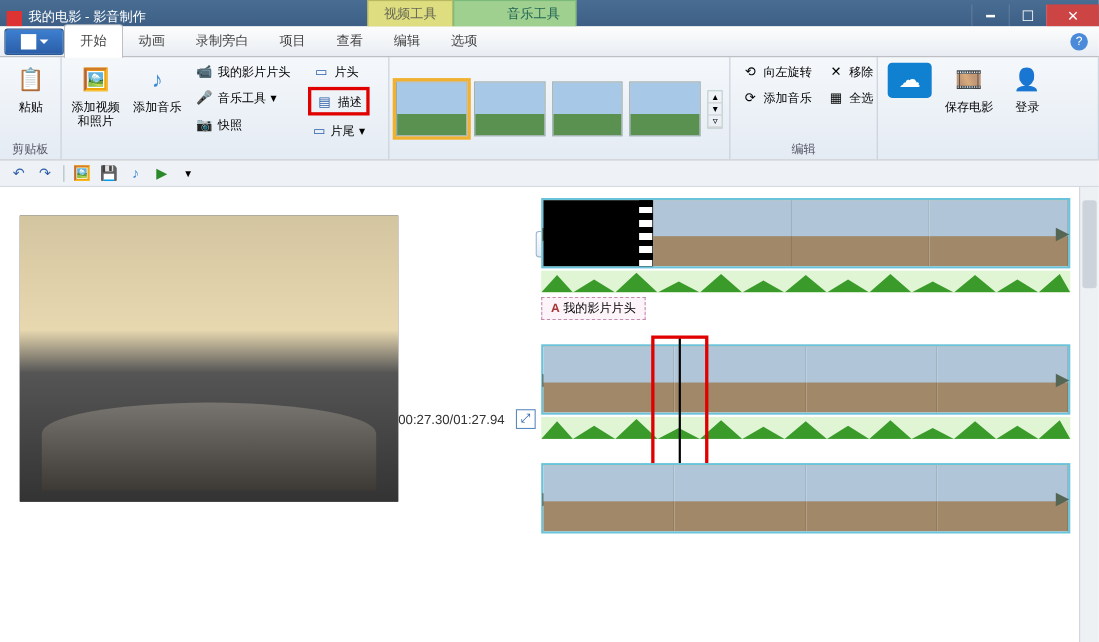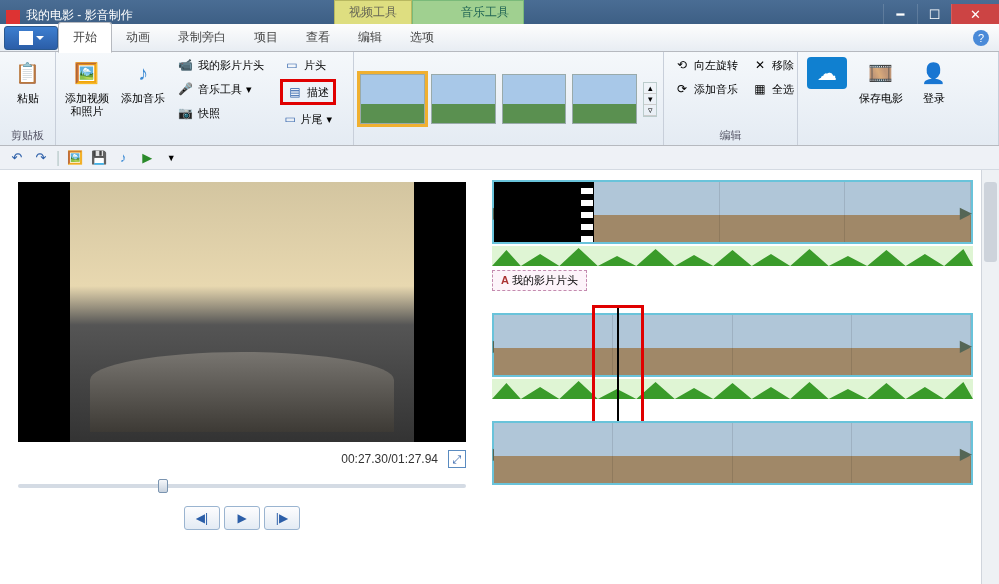--- a/index.html
+++ b/index.html
@@ -46,21 +46,21 @@
 .theme-scroll div { flex: 1; display: flex; align-items: center; justify-content: center; font-size: 9px; border-bottom: 1px solid #ccc; }
 
 .edit-col { display: flex; flex-direction: column; gap: 4px; }
 
 
 .qat { height: 24px; background: #eef1f6; border-bottom: 1px solid #d4dae2; display: flex; align-items: center; gap: 6px; padding-left: 8px; }
 .qat-btn { width: 18px; height: 18px; display: flex; align-items: center; justify-content: center; font-size: 13px; }
 
 
 .workspace { display: flex; height: 414px; }
-.preview-pane { width: 484px; padding: 12px 18px; display: flex; flex-direction: column; }
+.preview-pane { width: 484px; padding: 26px 18px; display: flex; }
 .preview-frame { width: 448px; height: 260px; background: #000; display: flex; align-items: center; justify-content: center; }
 .preview-img { width: 344px; height: 260px; background: linear-gradient(#d3c5a0 0%, #e8d8b0 40%, #555 55%, #333 100%); position: relative; }
 .preview-img::after { content: ""; position: absolute; bottom: 10px; left: 20px; right: 20px; height: 80px; background: linear-gradient(#787570, #3d3a35); border-radius: 100% 100% 0 0 / 70% 70% 0 0; }
 
 .timebar { display: flex; justify-content: flex-end; align-items: center; gap: 10px; margin-top: 8px; font-size: 12px; color: #333; }
 .fullscreen-btn { width: 18px; height: 18px; border: 1px solid #5a8bc0; display: flex; align-items: center; justify-content: center; color: #2b5ea8; font-size: 11px; }
 
 .slider { margin-top: 12px; height: 12px; position: relative; }
 .slider-track { height: 4px; background: #d4dbe4; border-radius: 2px; position: absolute; left: 0; right: 0; top: 4px; }
 .slider-thumb { width: 10px; height: 14px; background: linear-gradient(#f5f7fa, #c8d2de); border: 1px solid #7a94b0; border-radius: 2px; position: absolute; top: -1px; left: 140px; }

